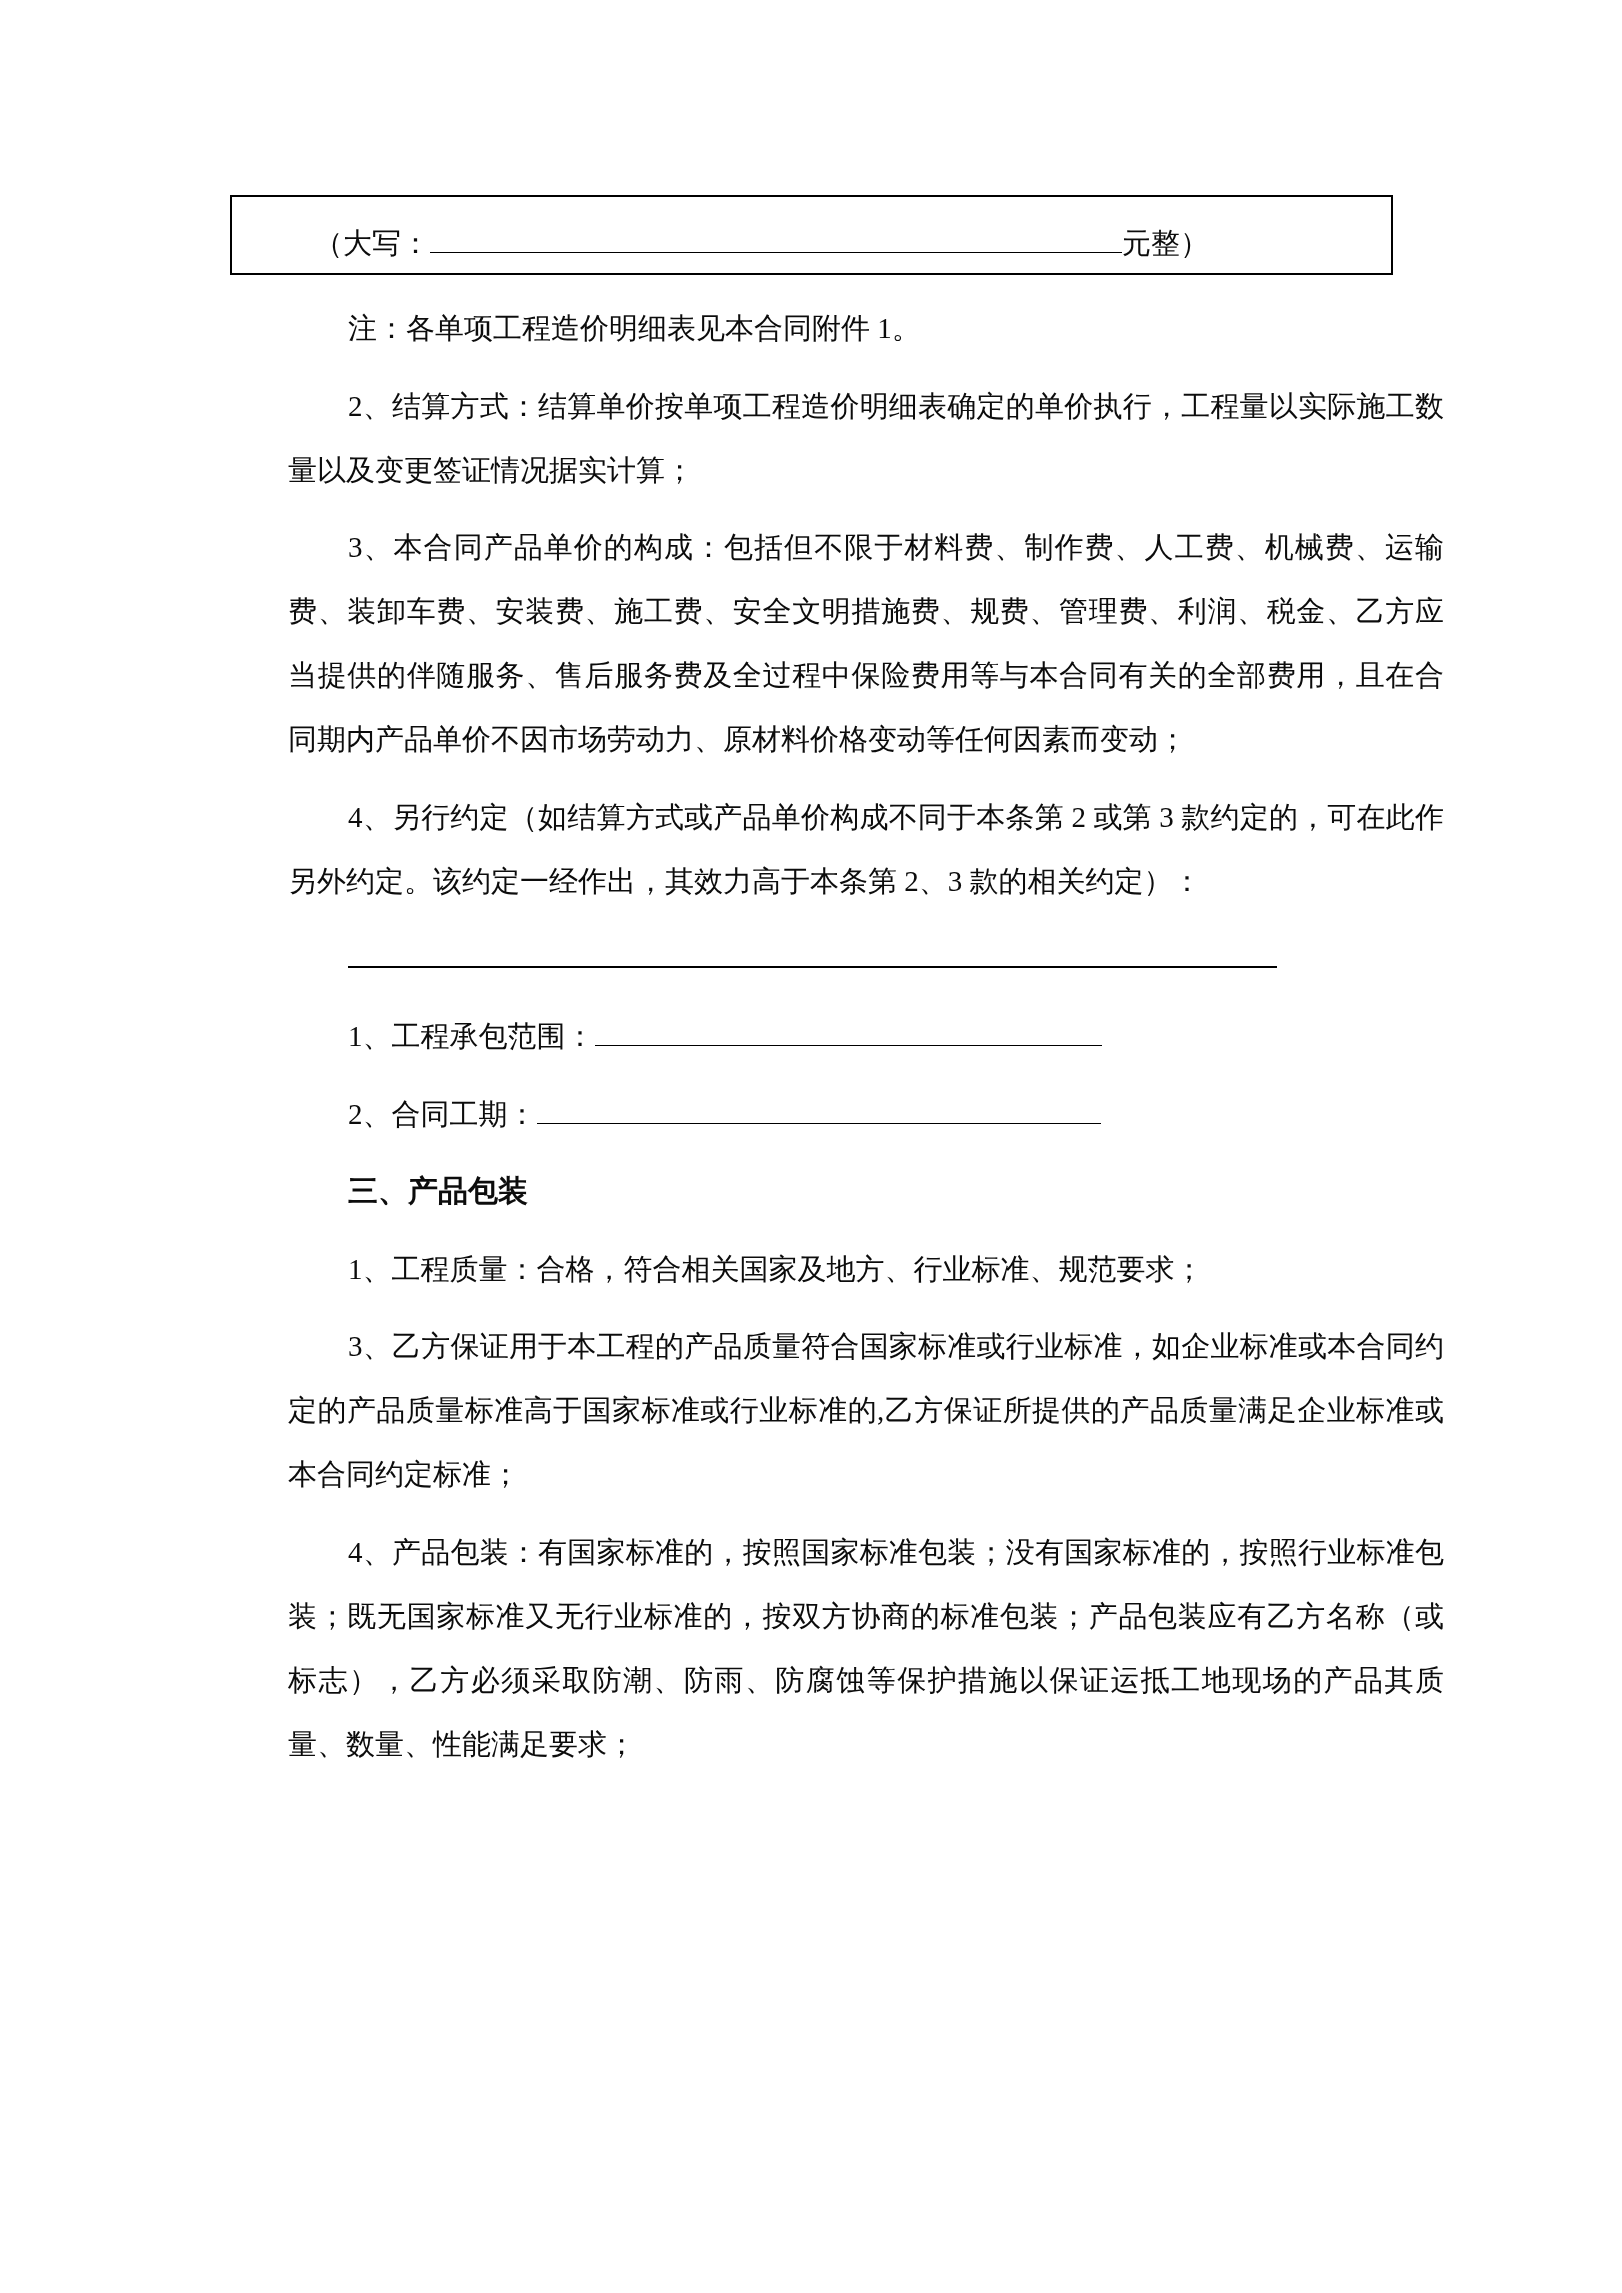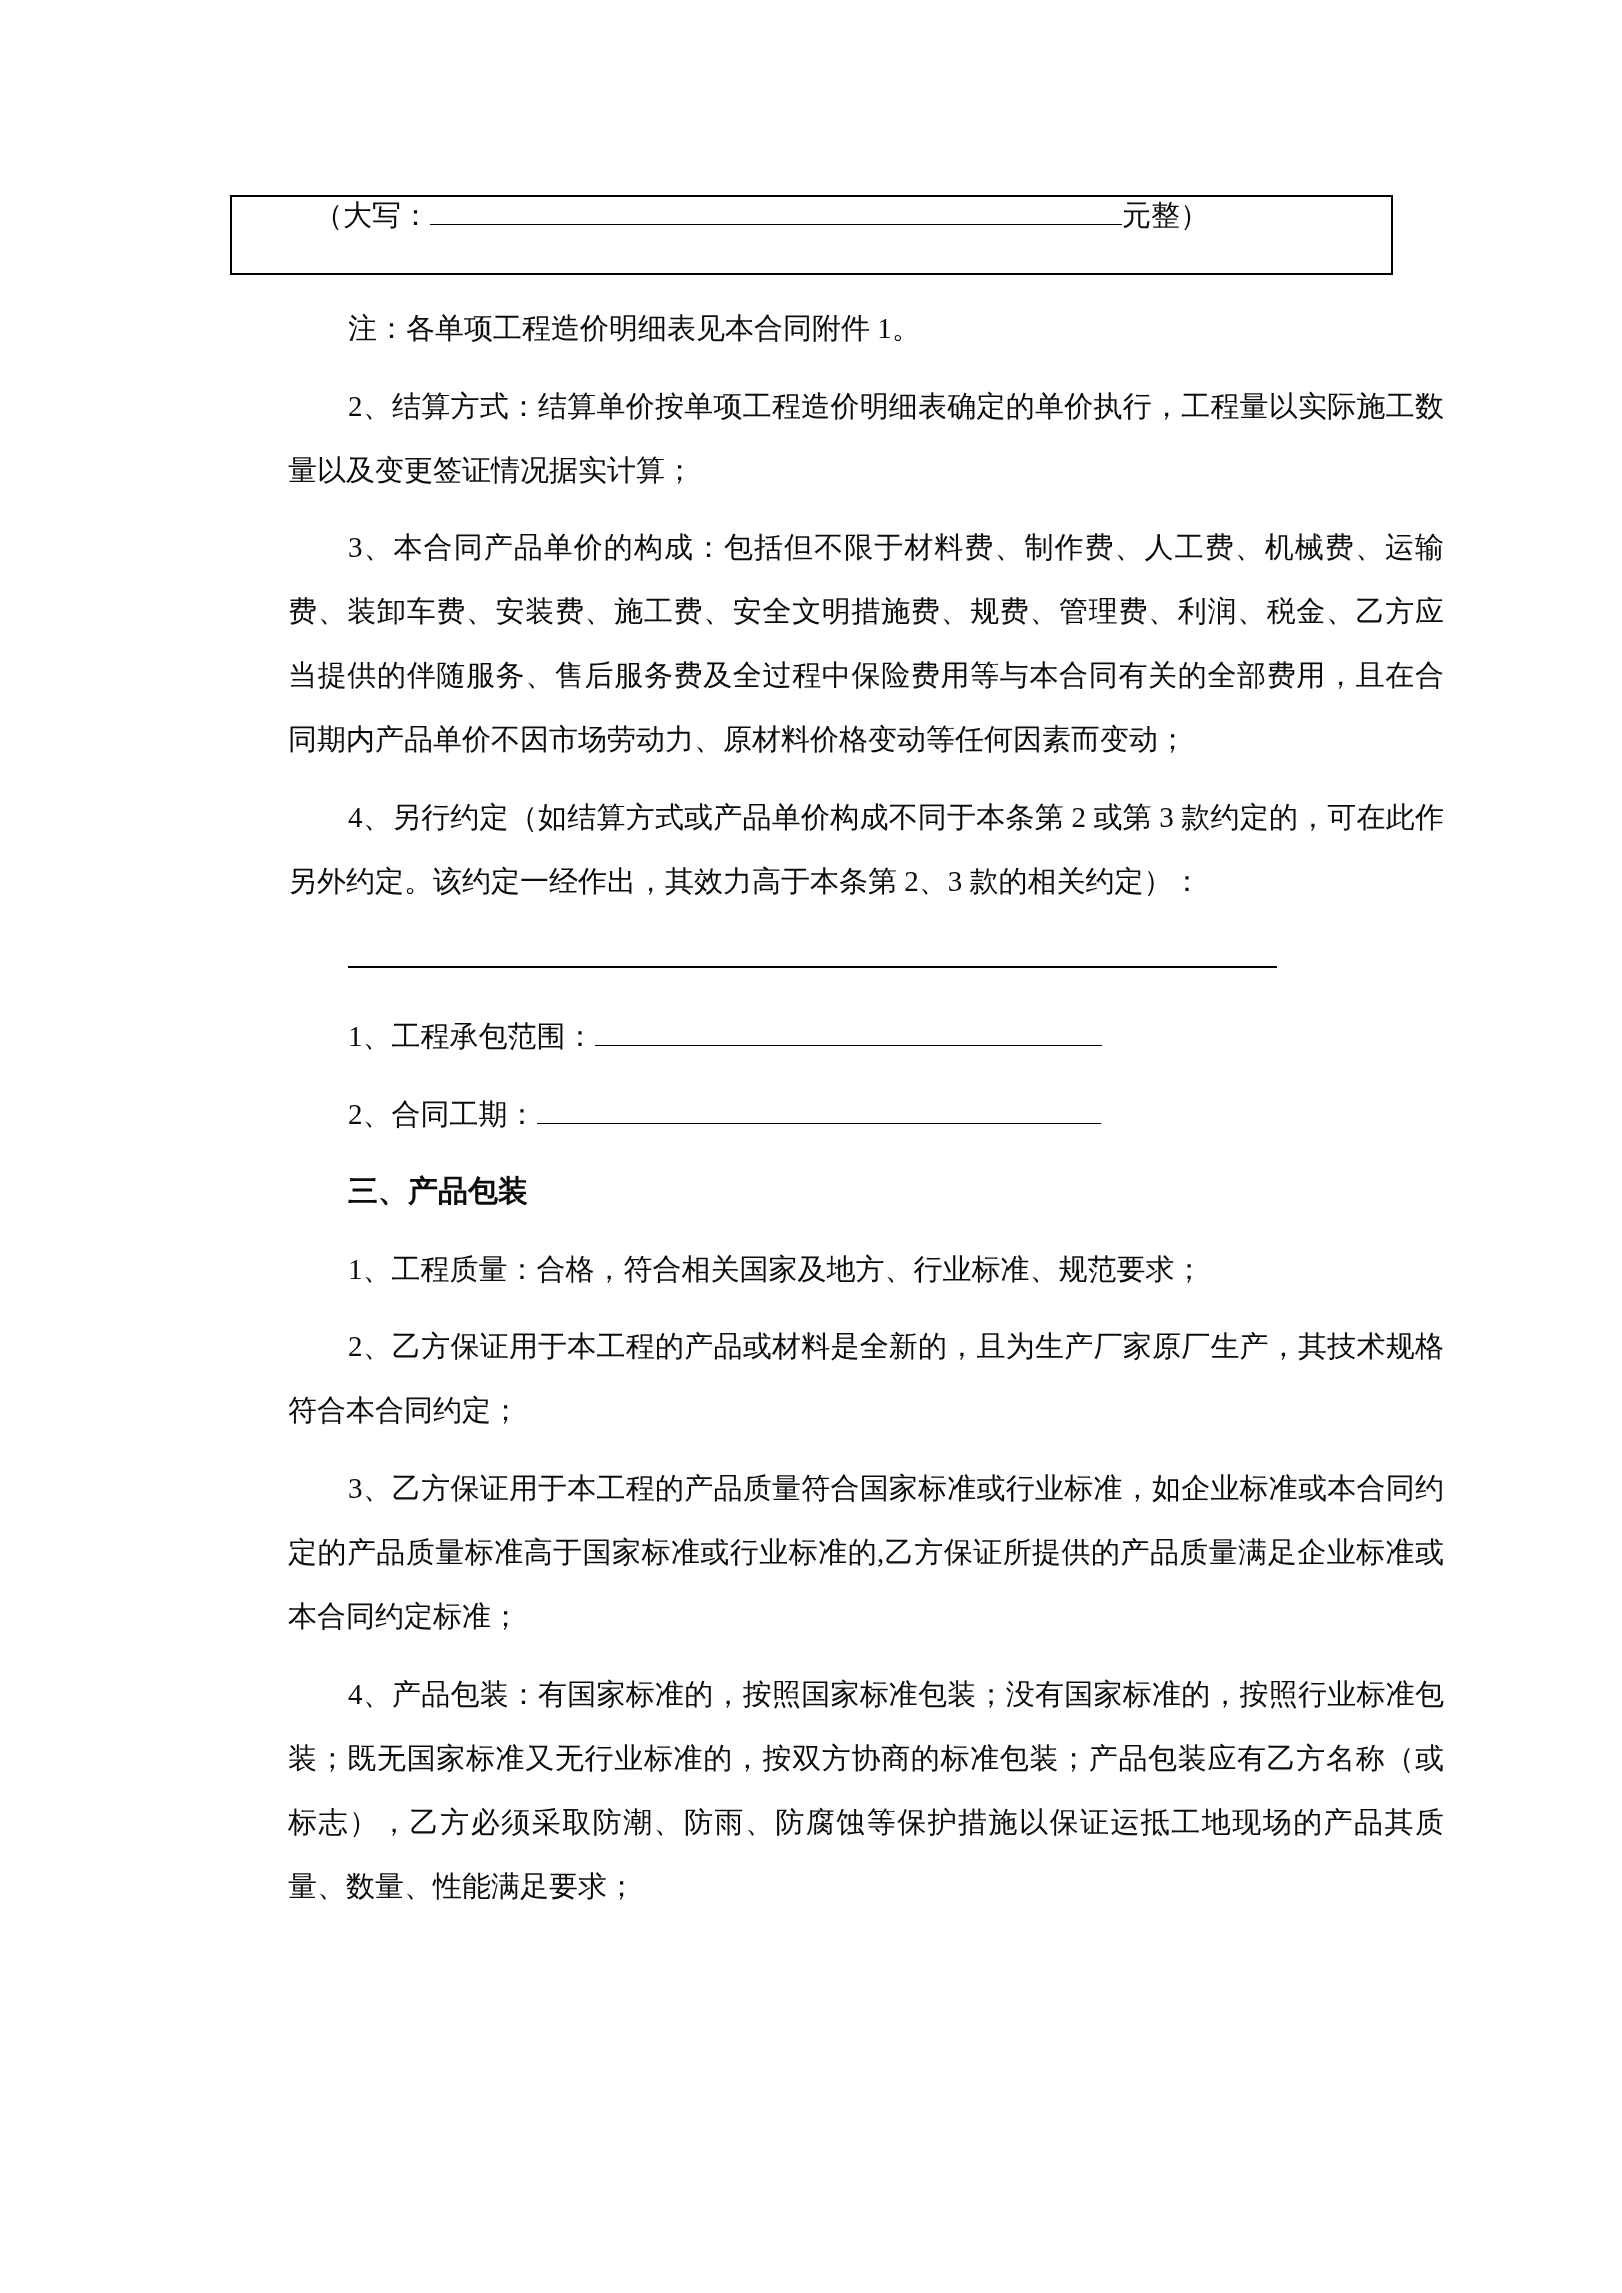--- a/index.html
+++ b/index.html
@@ -14,21 +14,21 @@
   }
   .amount-box {
     position: absolute;
     left: 230px;
     top: 195px;
     width: 1163px;
     height: 80px;
     border: 2.7px solid #000000;
     box-sizing: border-box;
     display: flex;
-    align-items: flex-start;
+    align-items: flex-end;
     padding-left: 82px;
   }
   .amount-box .line {
     font-size: 29px;
     line-height: 33px;
     padding-bottom: 12.7px;
     white-space: nowrap;
   }
   .content {
     position: absolute;
@@ -84,21 +84,20 @@
 
     <p><span>1、工程承包范围：</span><span class="blank blank-scope"></span></p>
 
     <p><span>2、合同工期：</span><span class="blank blank-period"></span></p>
 
 
     <p class="heading">三、产品包装</p>
 
     <p>1、工程质量：合格，符合相关国家及地方、行业标准、规范要求；</p>
 
-    <p>2、乙方保证用于本工程的产品或材料是全新的，且为生产厂家原厂生产，其技术规格符合本合同约定；</p>
 
     <p>3、乙方保证用于本工程的产品质量符合国家标准或行业标准，如企业标准或本合同约定的产品质量标准高于国家标准或行业标准的,乙方保证所提供的产品质量满足企业标准或本合同约定标准；</p>
 
     <p>4、产品包装：有国家标准的，按照国家标准包装；没有国家标准的，按照行业标准包装；既无国家标准又无行业标准的，按双方协商的标准包装；产品包装应有乙方名称（或标志），乙方必须采取防潮、防雨、防腐蚀等保护措施以保证运抵工地现场的产品其质量、数量、性能满足要求；</p>
 
   </div>
 </div>
 
 
 </body></html>

